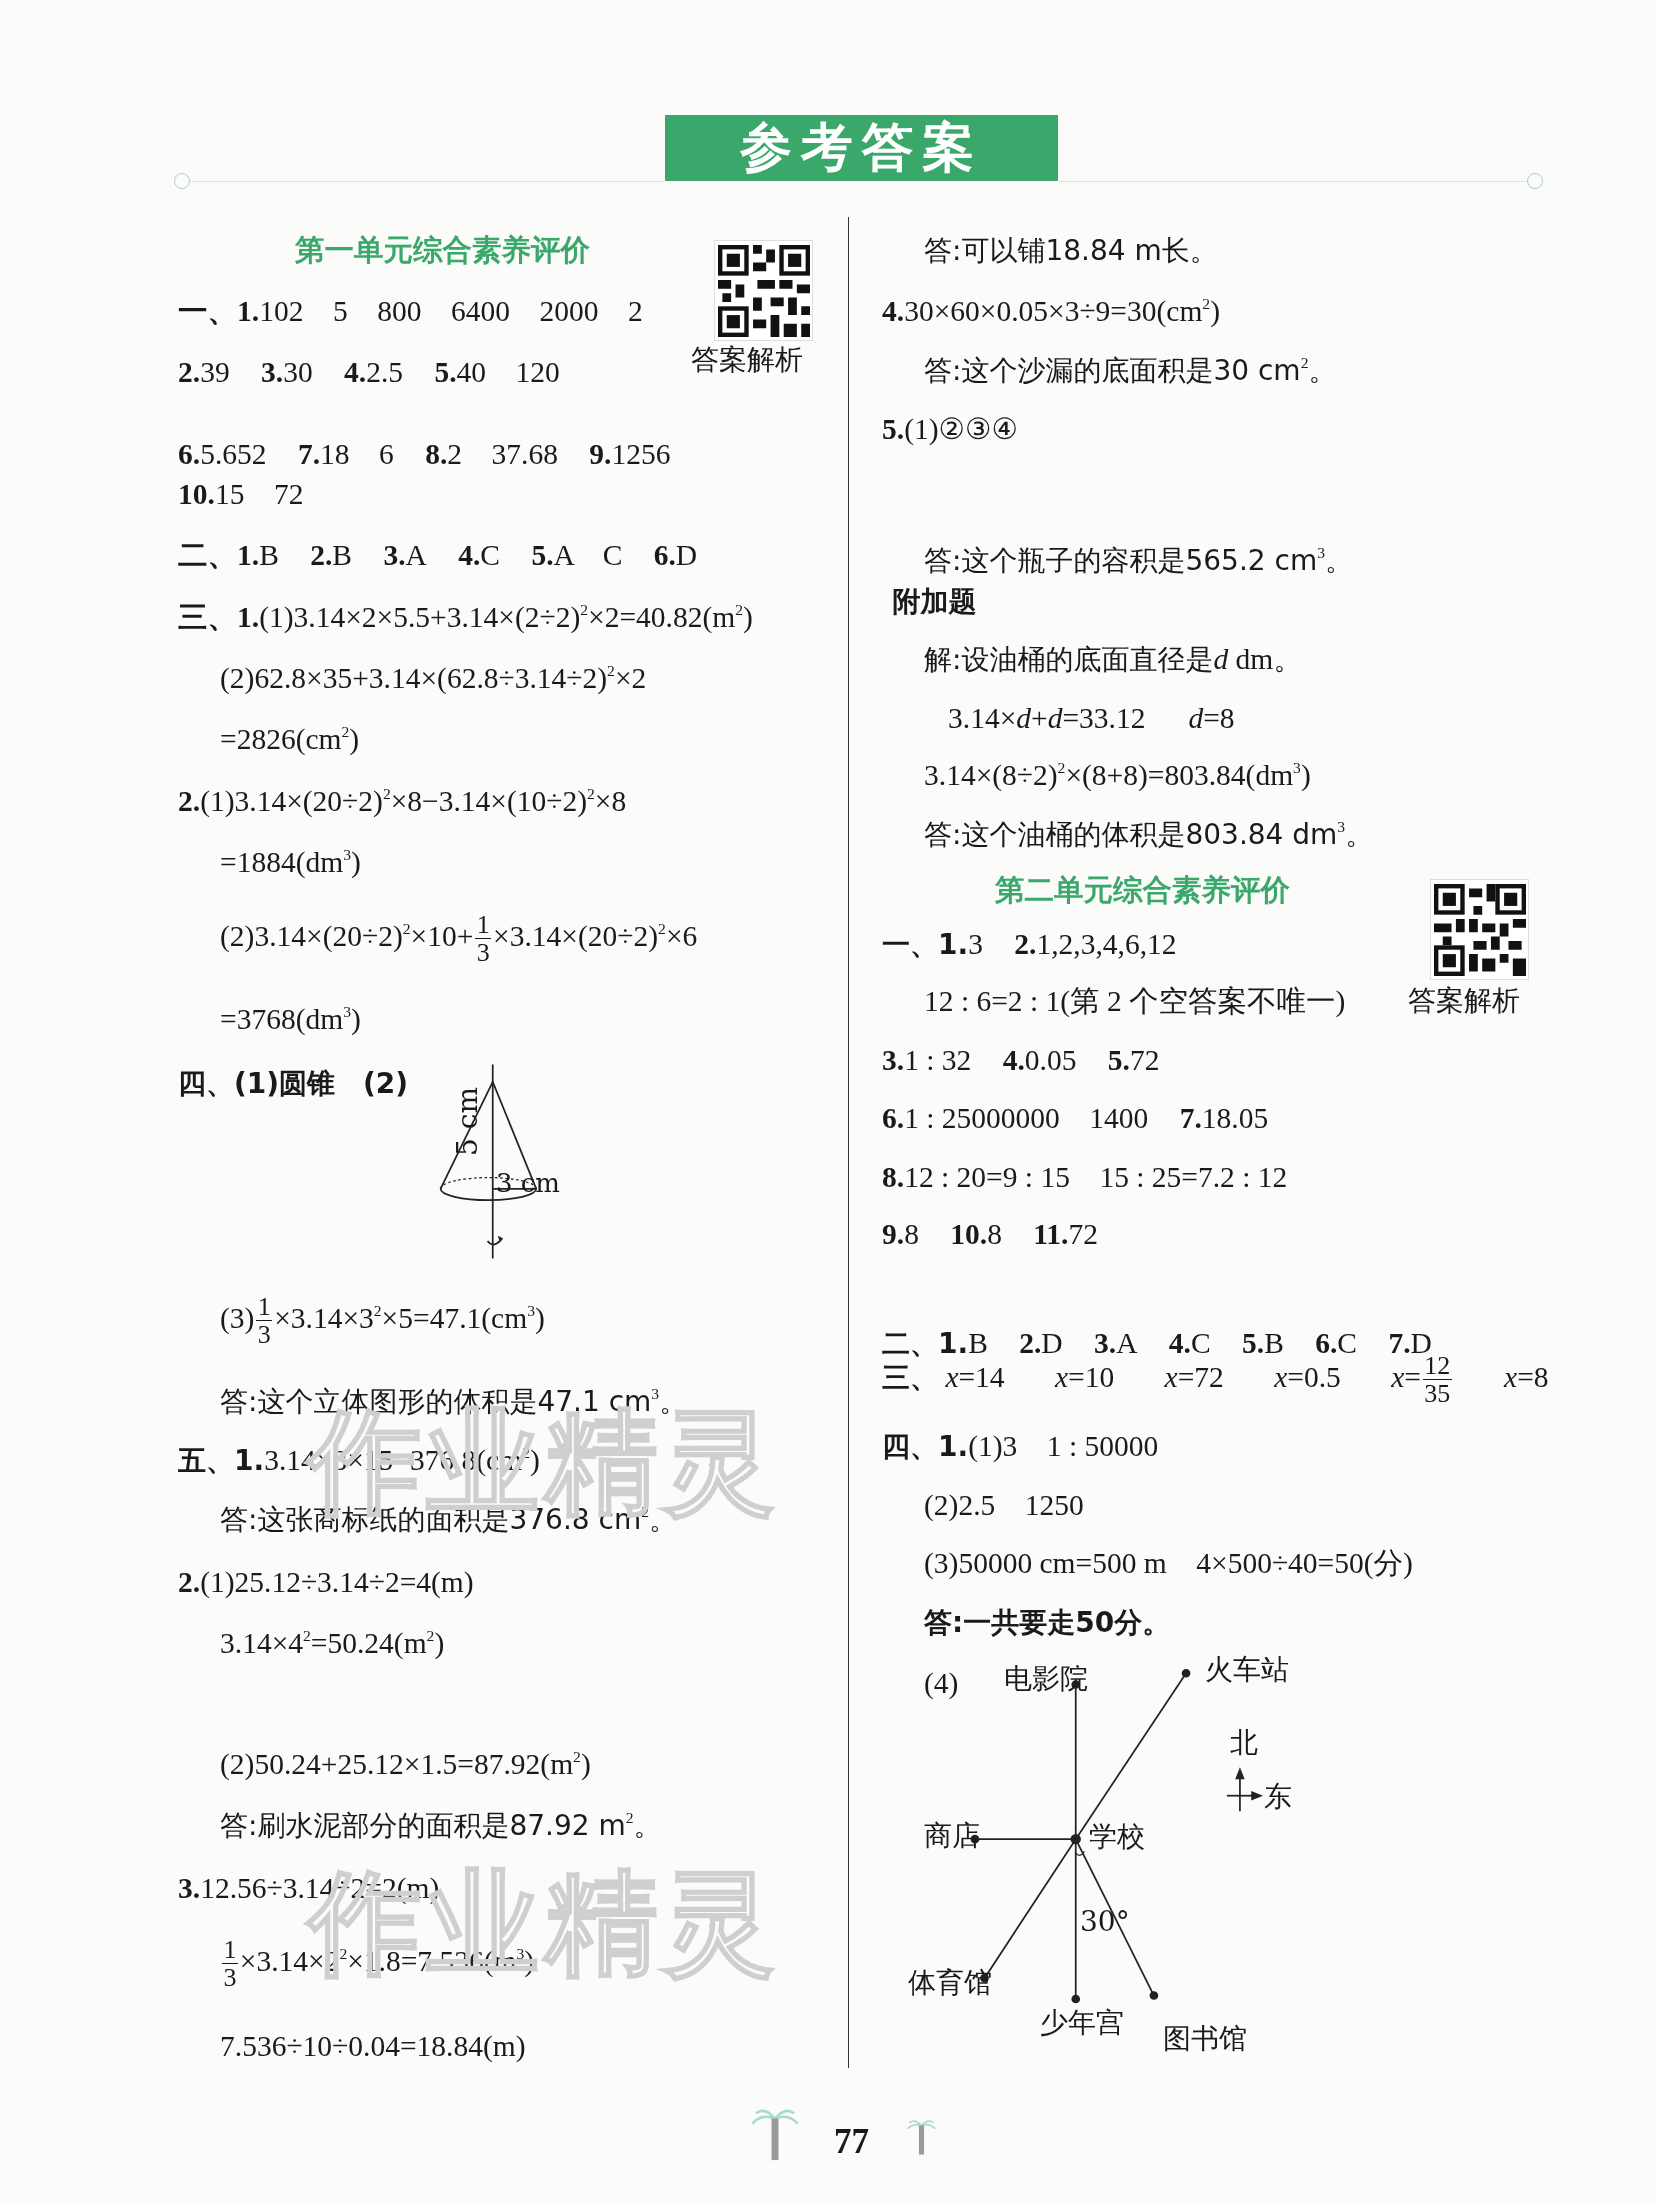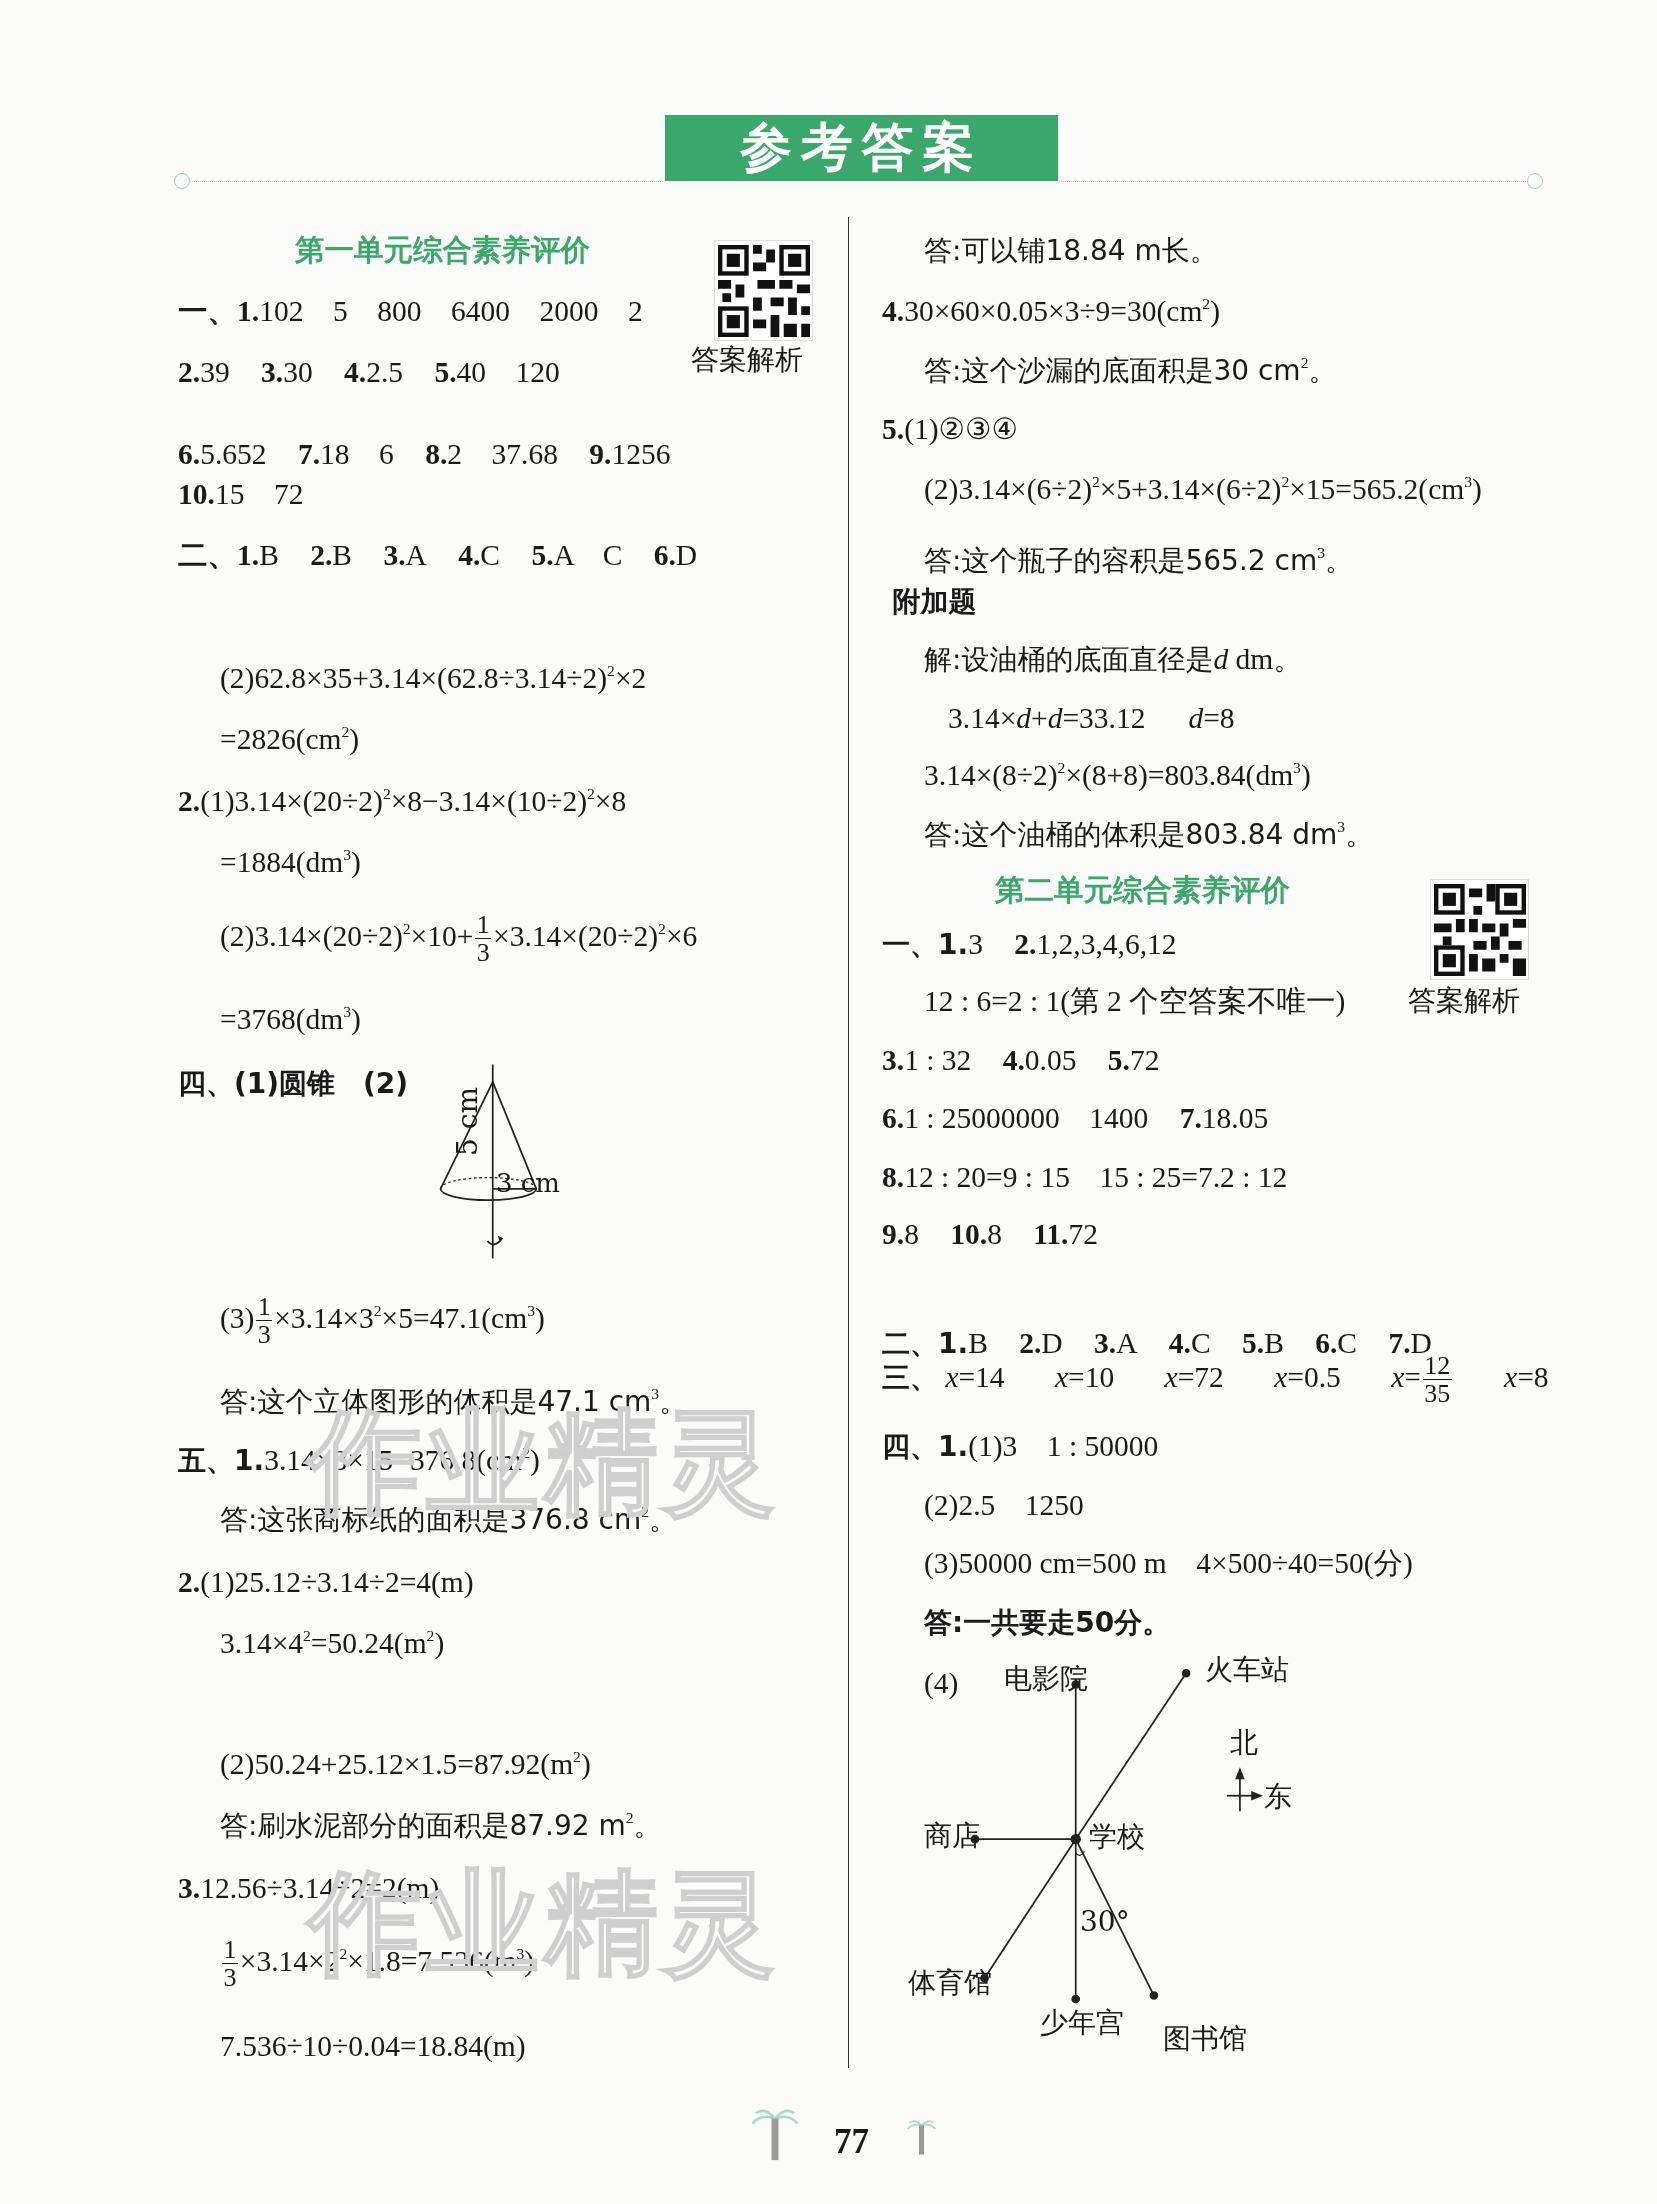--- a/index.html
+++ b/index.html
@@ -99,20 +99,23 @@
   </div>
   <div class="line" style="left:0;top:541px;">
     <span class="b">二、1.</span><span>B</span><span class="gap"></span>
     <span class="b">2.</span><span>B</span><span class="gap"></span>
     <span class="b">3.</span><span>A</span><span class="gap"></span>
     <span class="b">4.</span><span>C</span><span class="gap"></span>
     <span class="b">5.</span><span>A　C</span><span class="gap"></span>
     <span class="b">6.</span><span>D</span>
   </div>
 
+  <div class="line" style="left:0;top:603px;">
+    <span class="b">三、1.</span><span>(1)3.14×2×5.5+3.14×(2÷2)</span><sup>2</sup><span>×2=40.82(m</span><sup>2</sup><span>)</span>
+  </div>
   <div class="line ind" style="top:664px;">
     <span>(2)62.8×35+3.14×(62.8÷3.14÷2)</span><sup>2</sup><span>×2</span>
   </div>
   <div class="line ind" style="top:725px;">
     <span>=2826(cm</span><sup>2</sup>)
   </div>
   <div class="line" style="left:0;top:787px;">
     <span class="b">2.</span><span>(1)3.14×(20÷2)</span><sup>2</sup><span>×8−3.14×(10÷2)</span><sup>2</sup><span>×8</span>
   </div>
   <div class="line ind" style="top:848px;">
@@ -195,23 +198,20 @@
     <span class="cn">答:可以铺18.84 m长。</span>
   </div>
   <div class="line" style="left:0;top:297px;">
     <span class="b">4.</span><span>30×60×0.05×3÷9=30(cm</span><sup>2</sup>)
   </div>
   <div class="line ind" style="top:356px;">
     <span class="cn">答:这个沙漏的底面积是30 cm</span><sup>2</sup><span class="cn">。</span>
   </div>
   <div class="line" style="left:0;top:415px;">
     <span class="b">5.</span><span>(1)②③④</span>
-  </div>
-  <div class="line ind" style="top:475px;">
-    <span>(2)3.14×(6÷2)</span><sup>2</sup><span>×5+3.14×(6÷2)</span><sup>2</sup><span>×15=565.2(cm</span><sup>3</sup>)
   </div>
   <div class="line ind" style="top:532px;margin-top:14px;">
     <span class="cn">答:这个瓶子的容积是565.2 cm</span><sup>3</sup><span class="cn">。</span>
   </div>
   <div class="line" style="left:10.4px;top:587px;">
     <span class="cn b">附加题</span>
   </div>
   <div class="line ind" style="top:645px;">
     <span class="cn">解:设油桶的底面直径是</span><span class="italic">d</span><span> dm。</span>
   </div>

